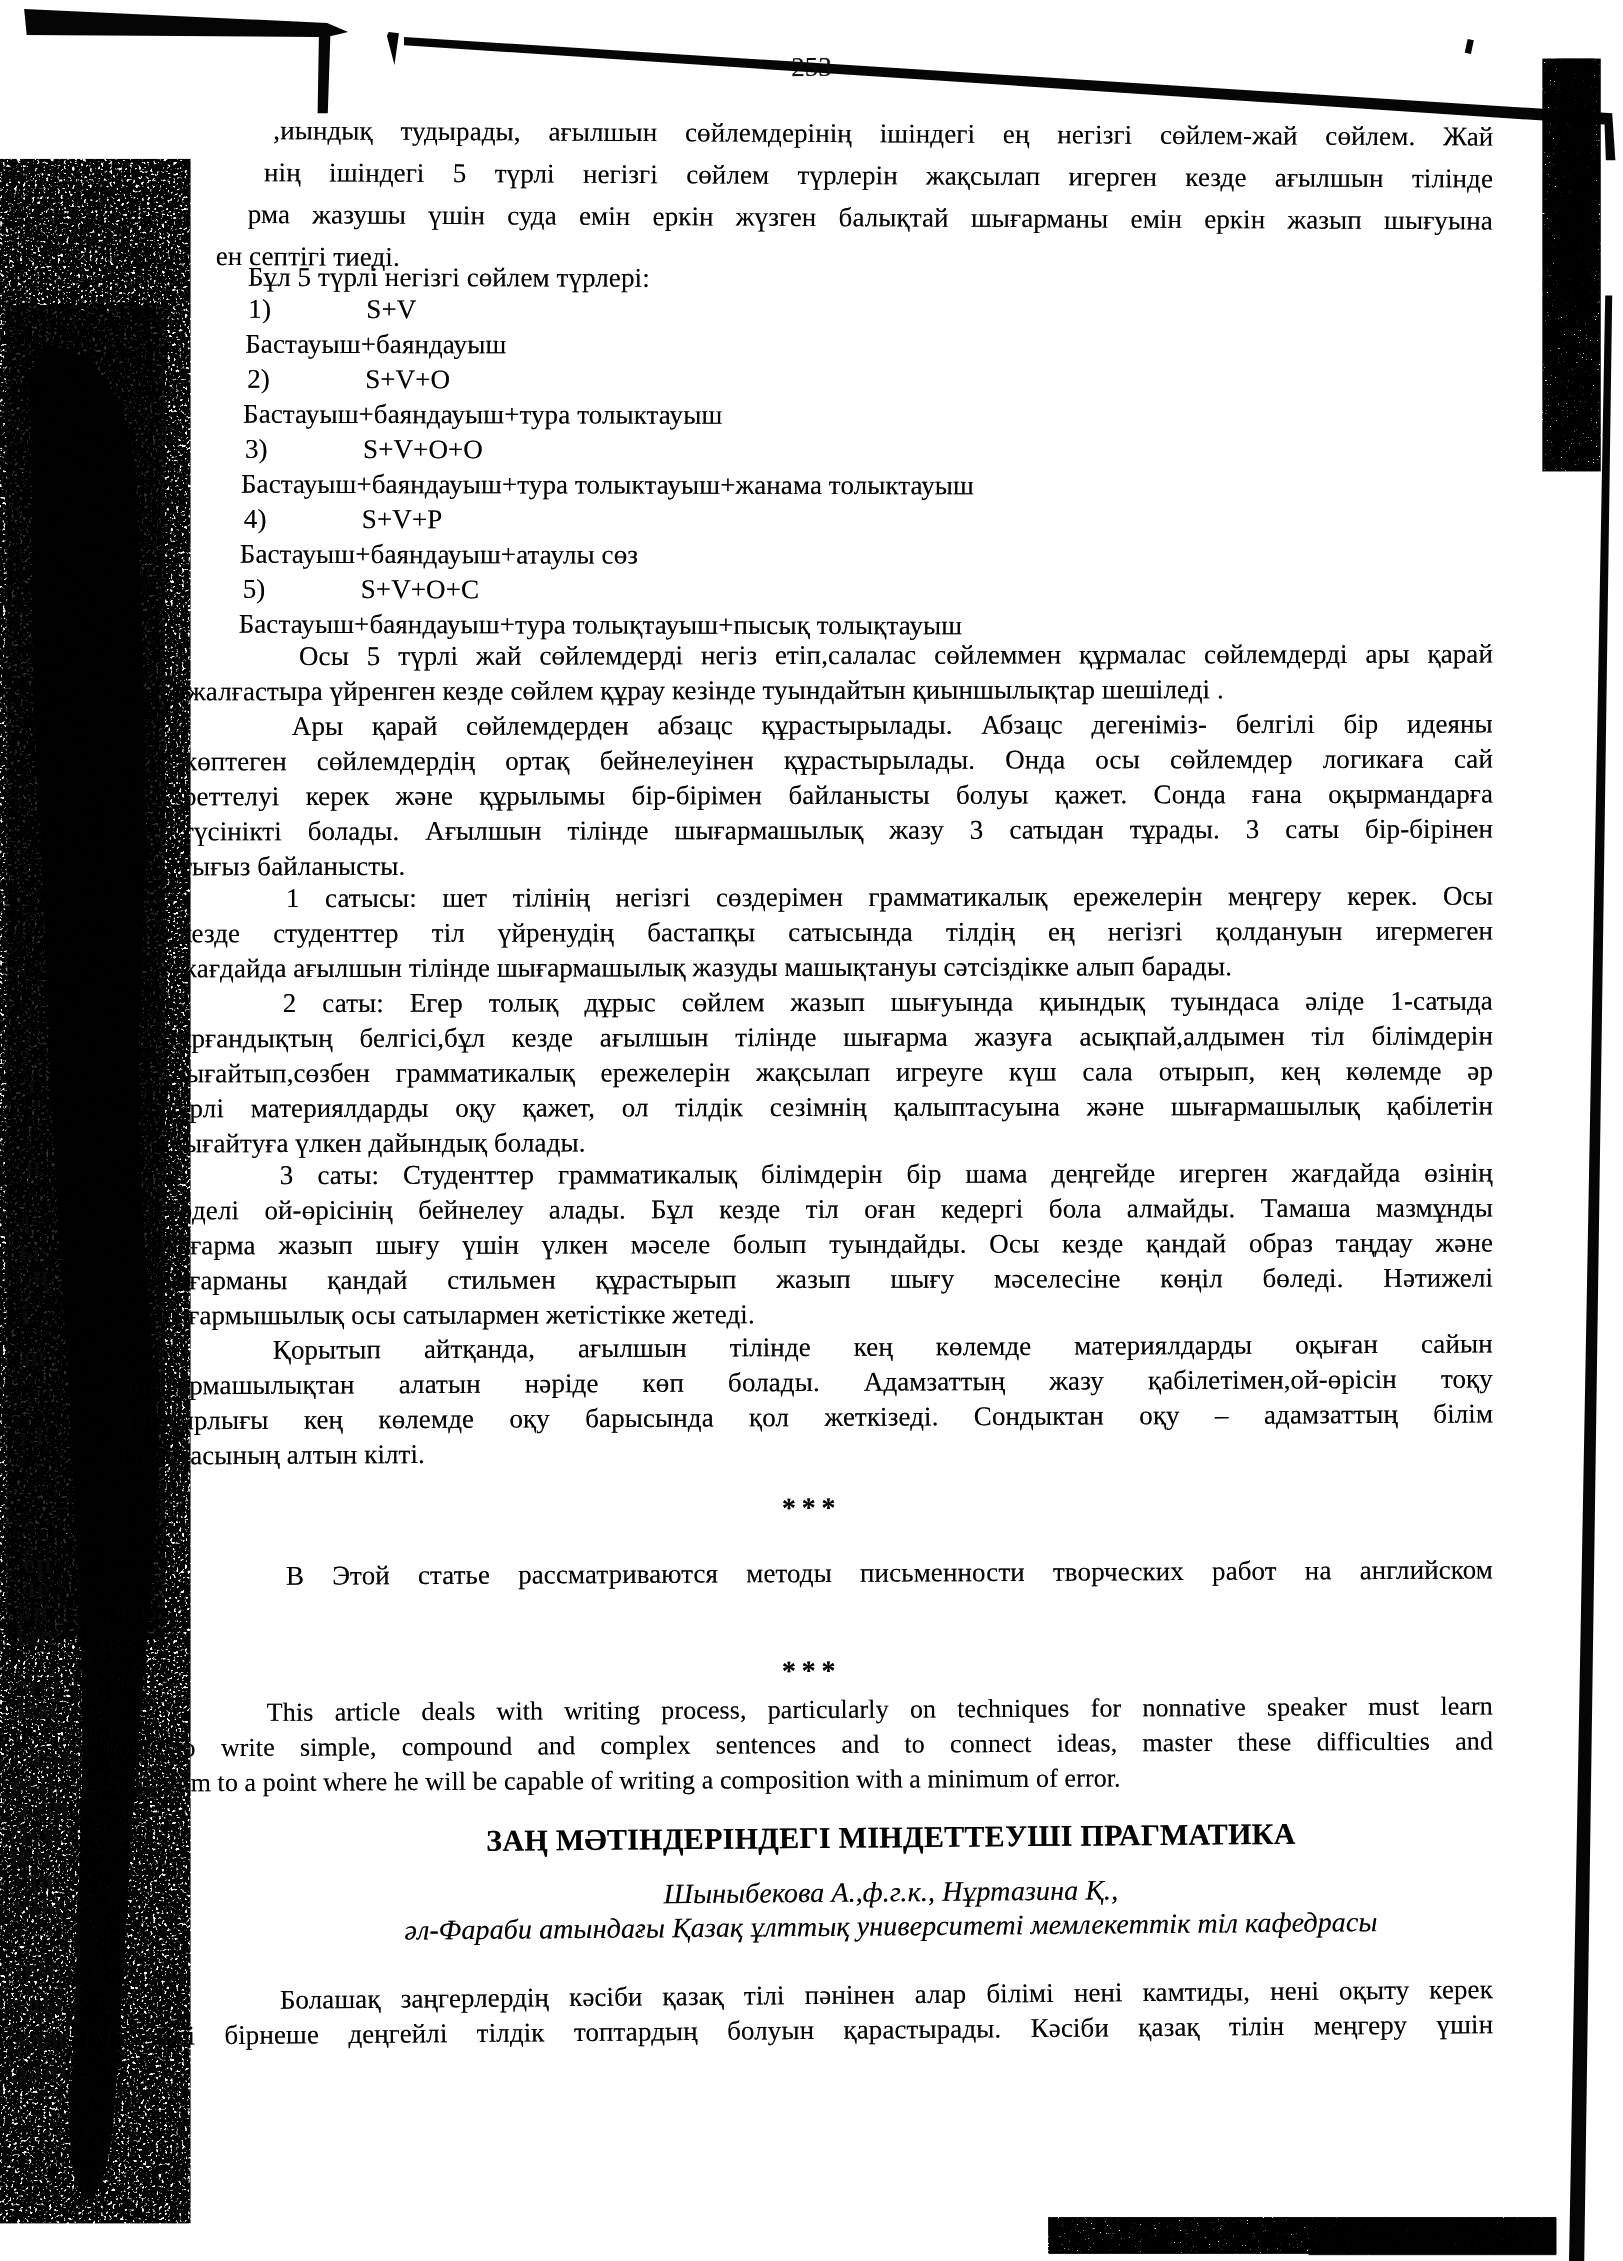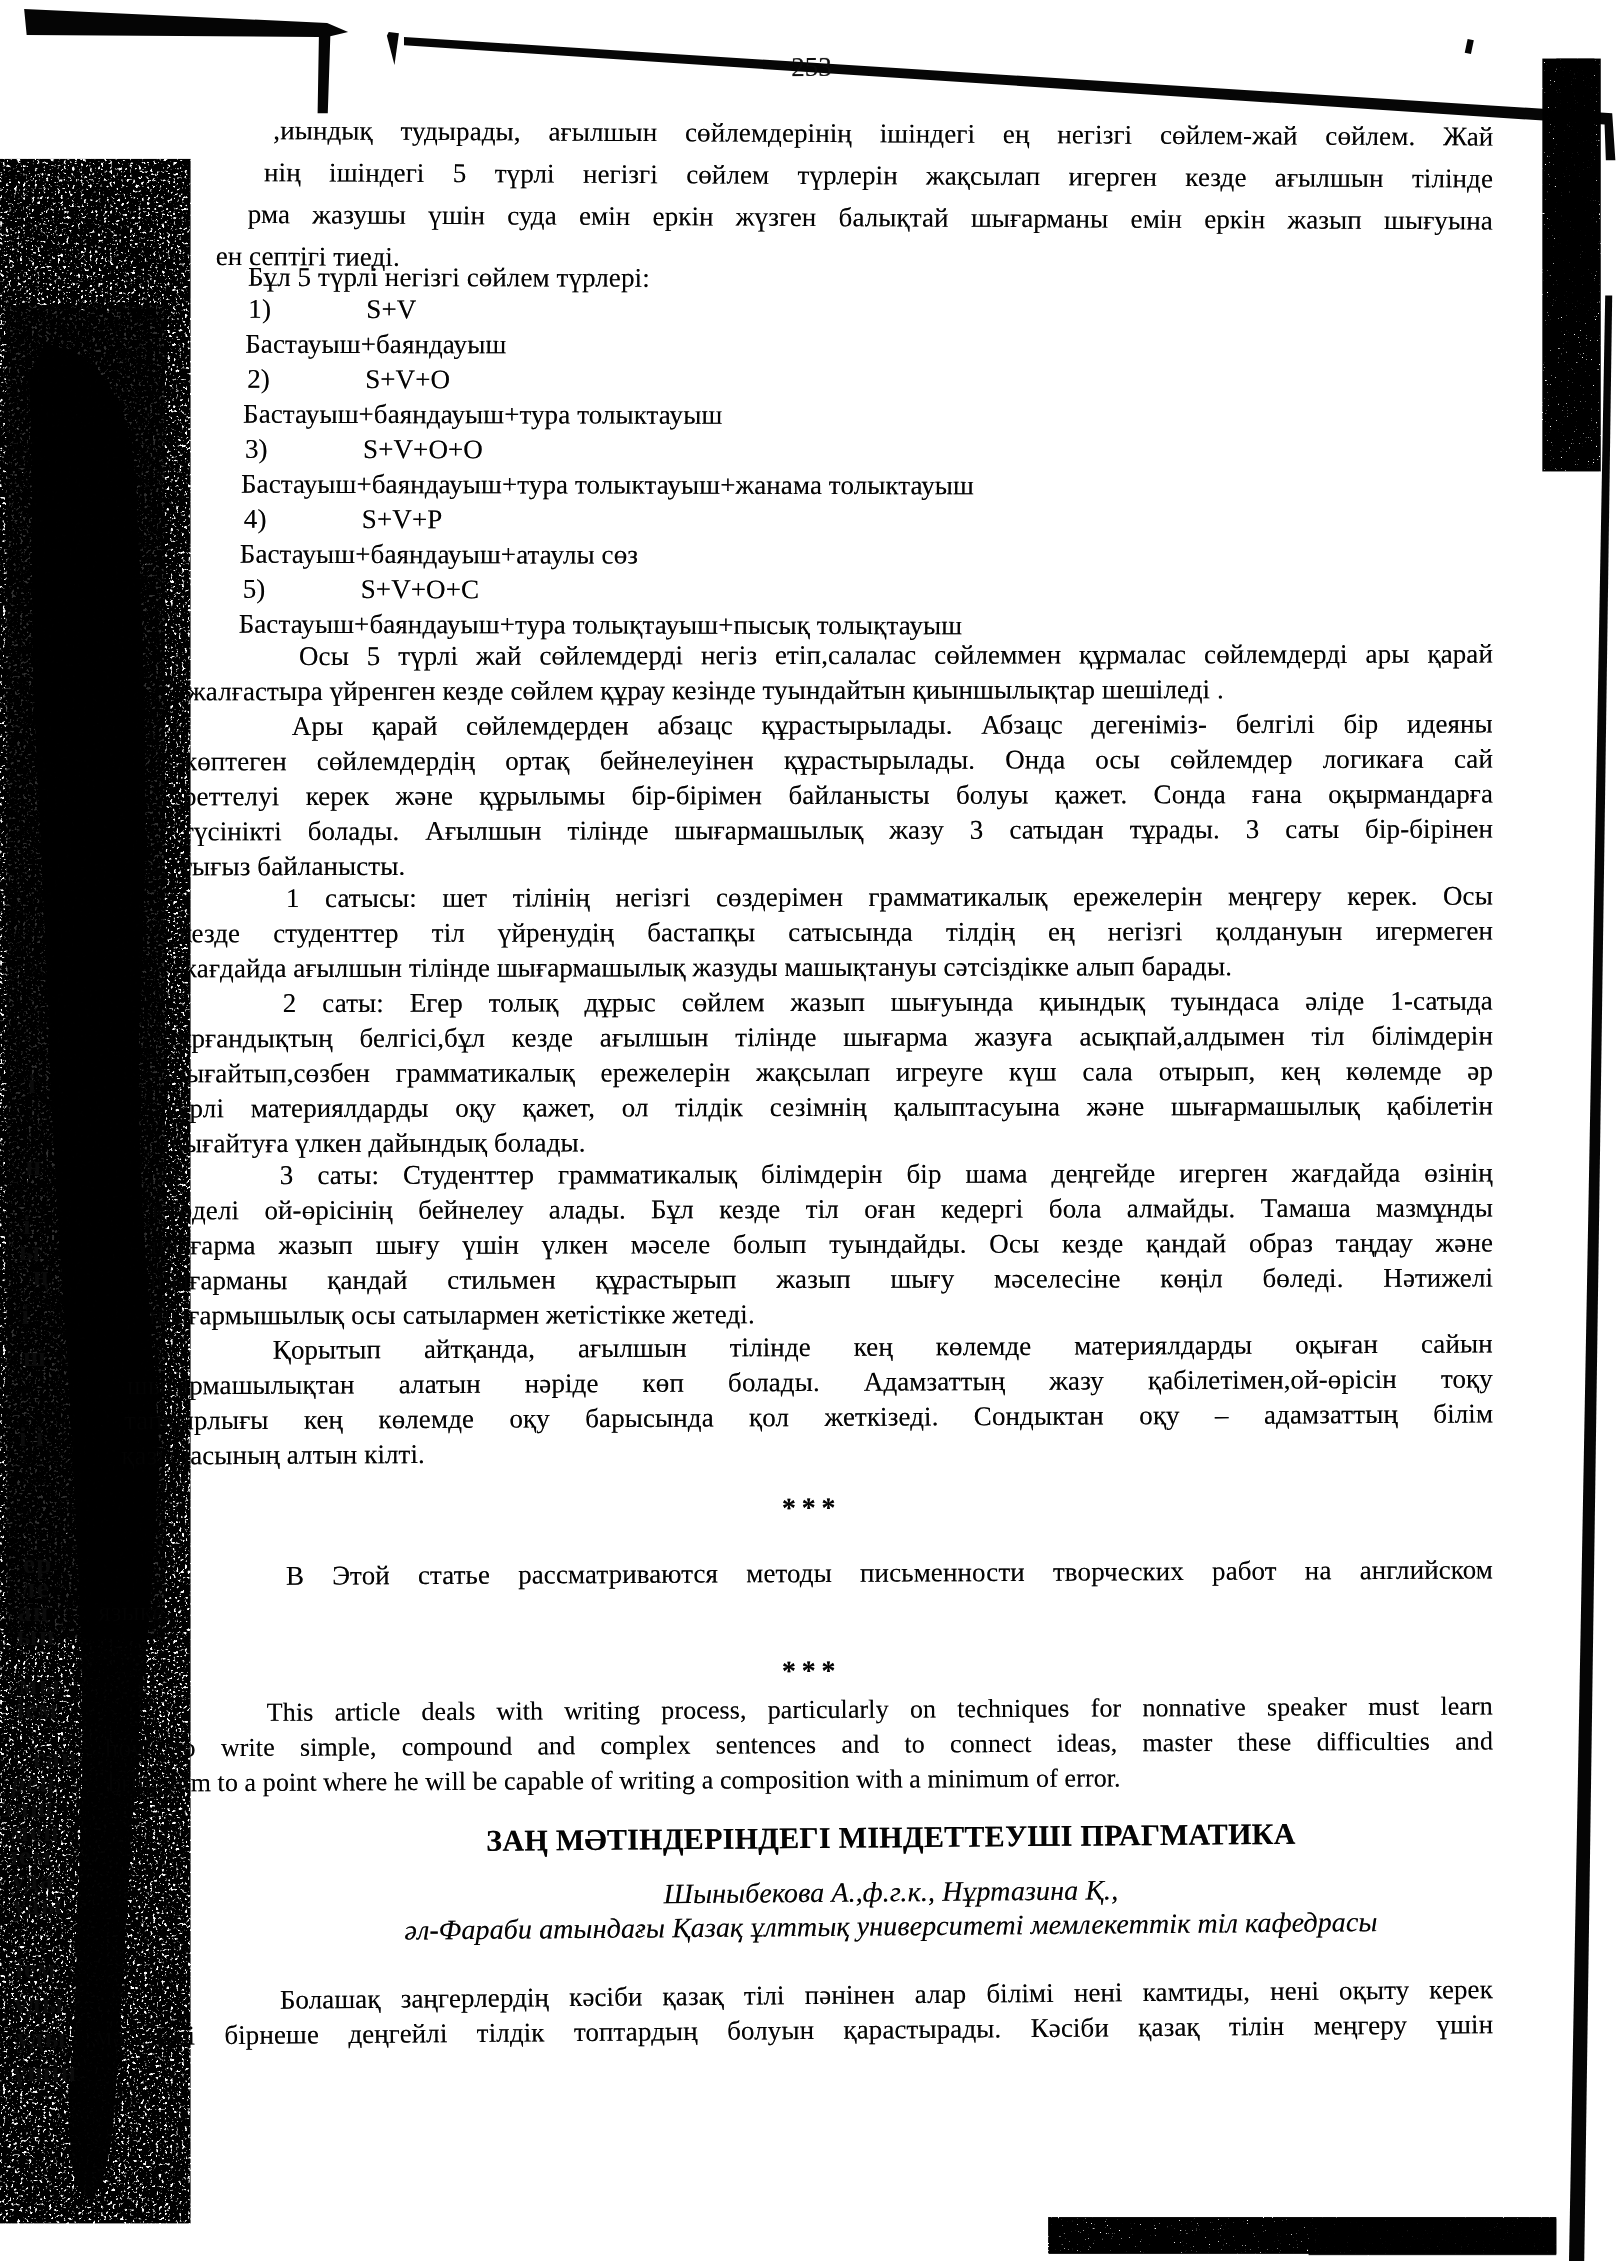--- a/index.html
+++ b/index.html
@@ -136,29 +136,29 @@
       <span style="left: 23px; top: 1342px;">ш</span>
       <span style="left: 19px; top: 1422px;">і і</span>
       <span style="left: 23px; top: 1549px;">ер</span>
       <span style="left: 20.3px; top: 1573px;">ле</span>
       <span style="left: 18px; top: 1597px;">ан</span>
       <span style="left: 16.5px; top: 1621px;">ып</span>
       <span style="left: 19px; top: 1670px;">мы</span>
       <span style="left: 16.5px; top: 1694px;">іем</span>
       <span style="left: 12.7px; top: 1743px; margin-left: 20px;">ған</span>
       <span style="left: 11.4px; top: 1768px; font-style: italic;">рец</span>
-      <span style="left: 1px; top: 1793px;">элш</span>
+      <span style="left: 16px; top: 1793px;">элш</span>
       <span style="left: 10.2px; top: 1817px;">мен</span>
       <span style="left: 10.2px; top: 1841px;">іем</span>
       <span style="left: 11.4px; top: 1865px;">уда</span>
       <span style="left: 12.7px; top: 1890px;">уды</span>
       <span style="left: 15.2px; top: 1954px;">іем</span>
       <span style="left: 14px; top: 1989px;">уды</span>
       <span style="left: 16.5px; top: 2023px;">уды</span>
-      <span style="left: 12.7px; top: 2057px;">үшін</span>
+      <span style="left: 12.7px; top: 2057px;">дану</span>
     </div>
 
   <div id="textcol">
       <div class="block bodyA">
         <div class="line just" style="margin-left: 273px;">,иындық тудырады, ағылшын сөйлемдерінің ішіндегі ең негізгі сөйлем-жай сөйлем. Жай</div>
         <div class="line just" style="margin-left: 264px;">нің ішіндегі 5 түрлі негізгі сөйлем түрлерін жақсылап игерген кезде ағылшын тілінде</div>
         <div class="line just" style="margin-left: 248px;">рма  жазушы үшін суда емін еркін жүзген балықтай шығарманы емін еркін жазып шығуына</div>
         <div class="line" style="margin-left: 216px;">ен септігі тиеді.</div>
       </div>
       <div class="block body">

